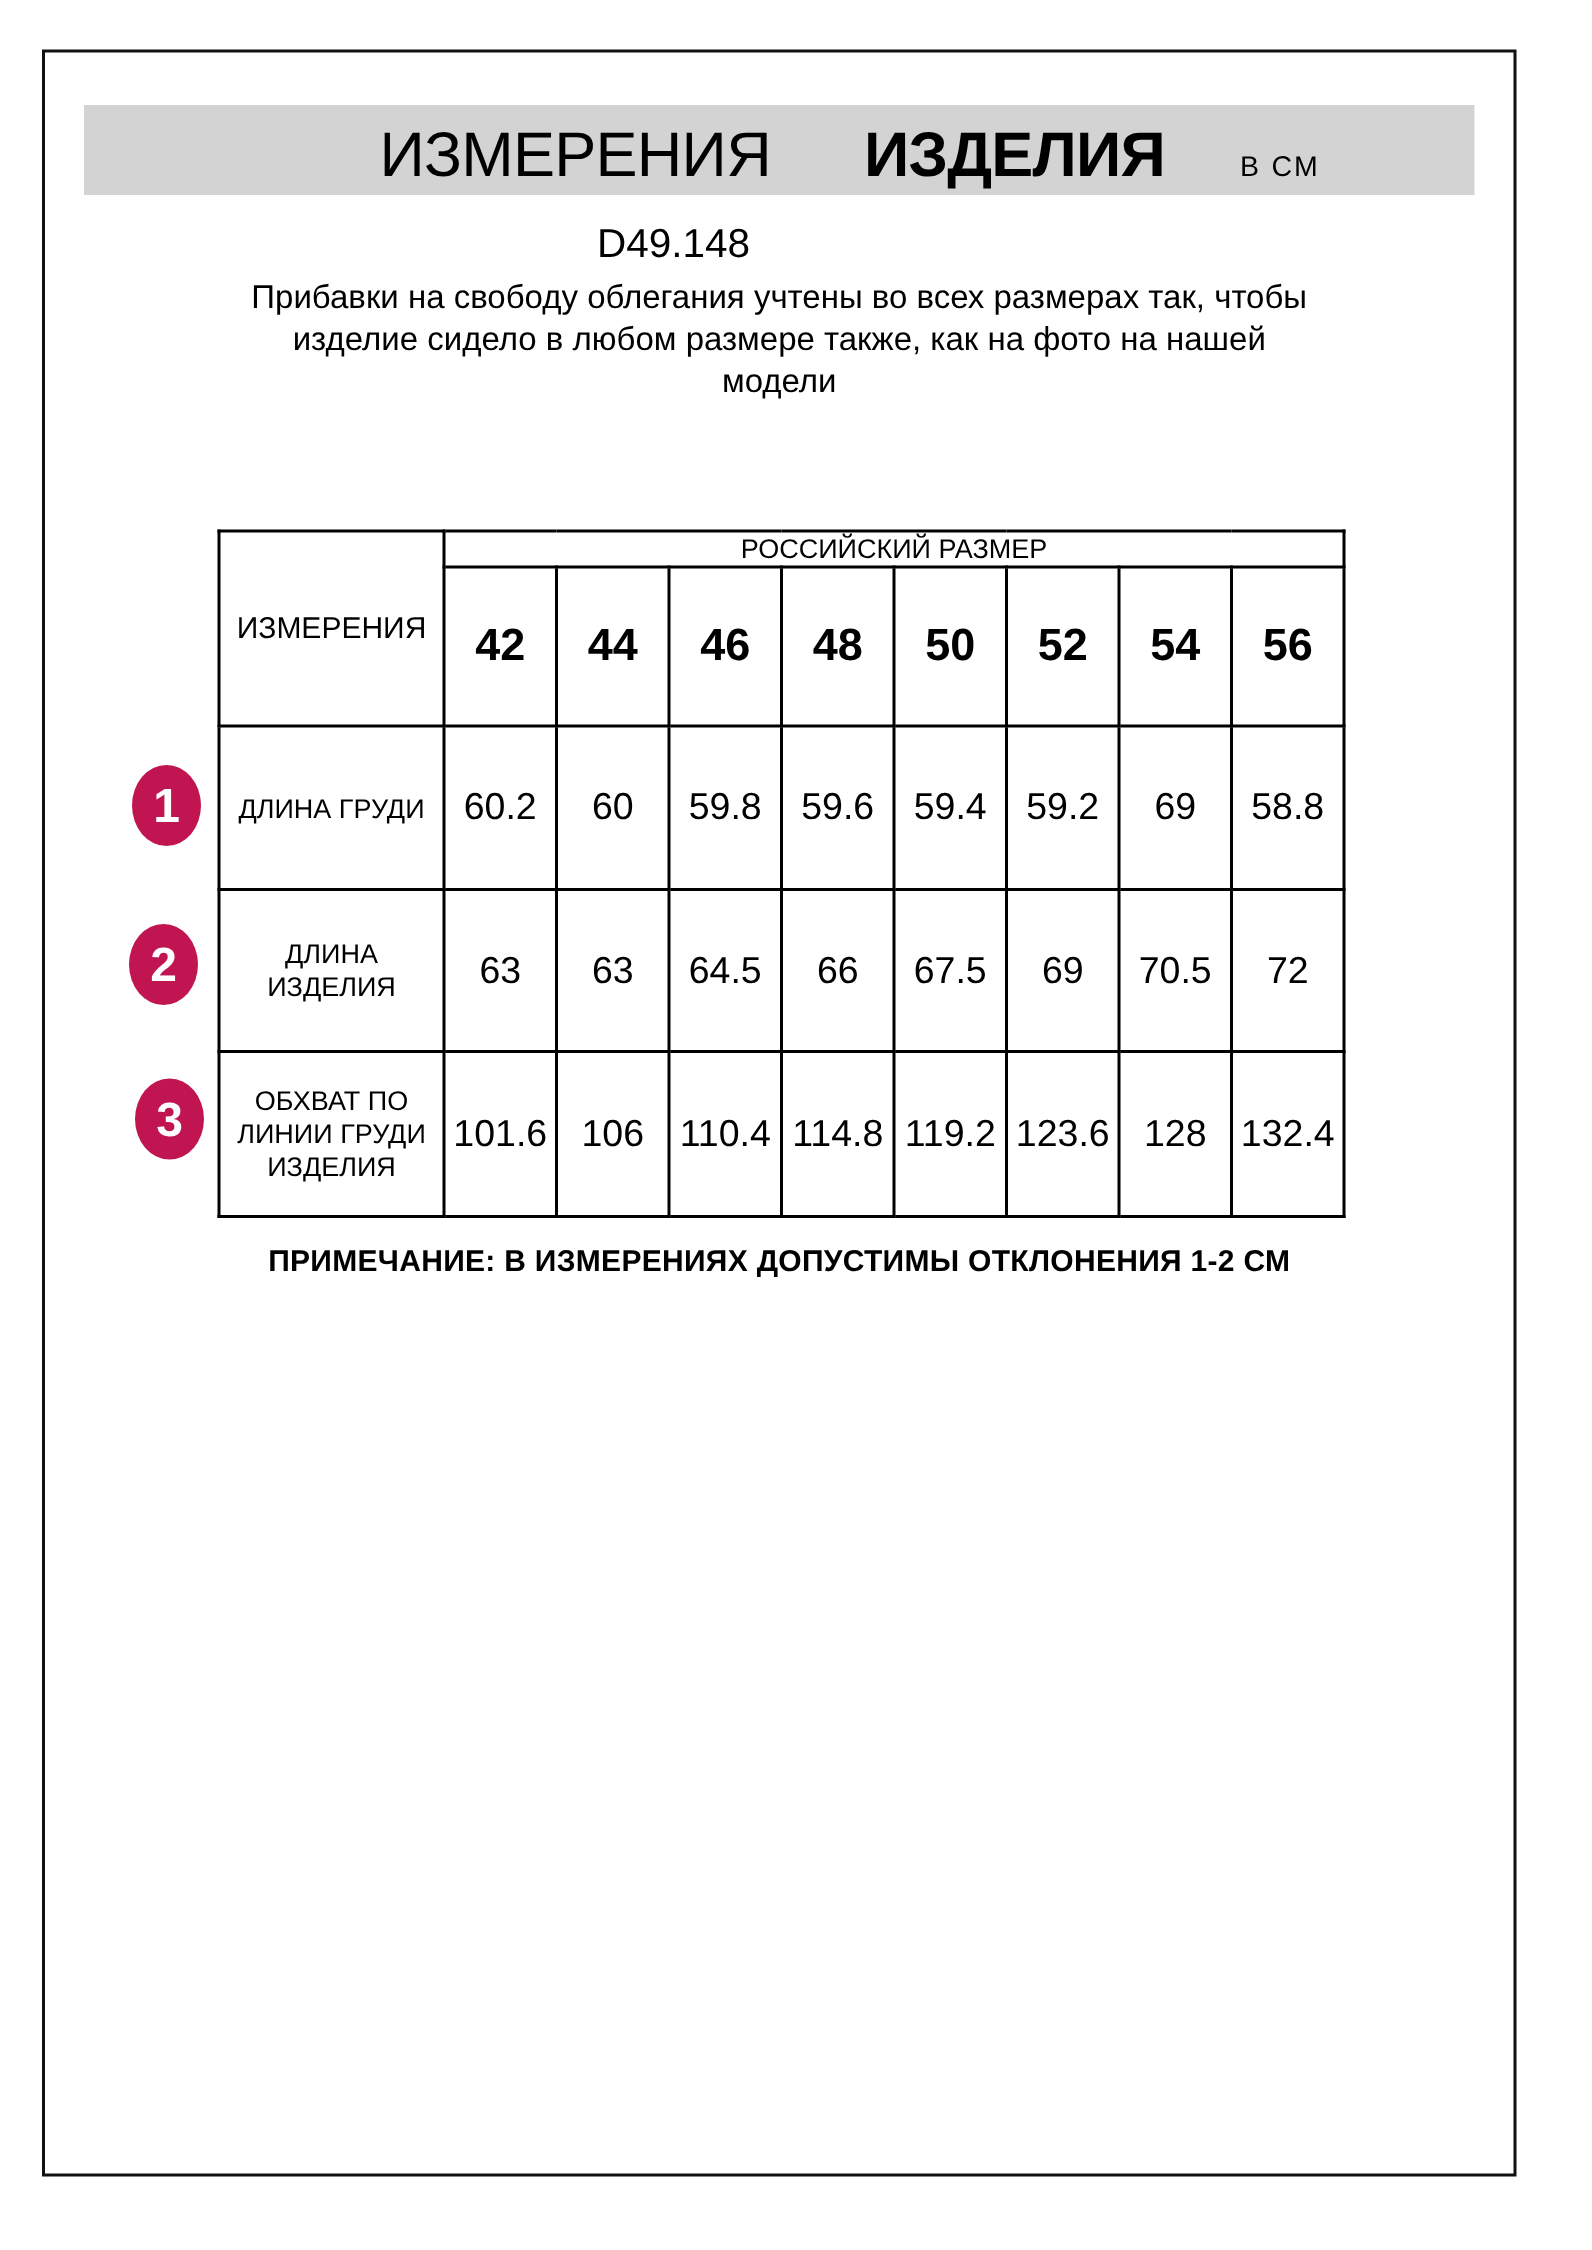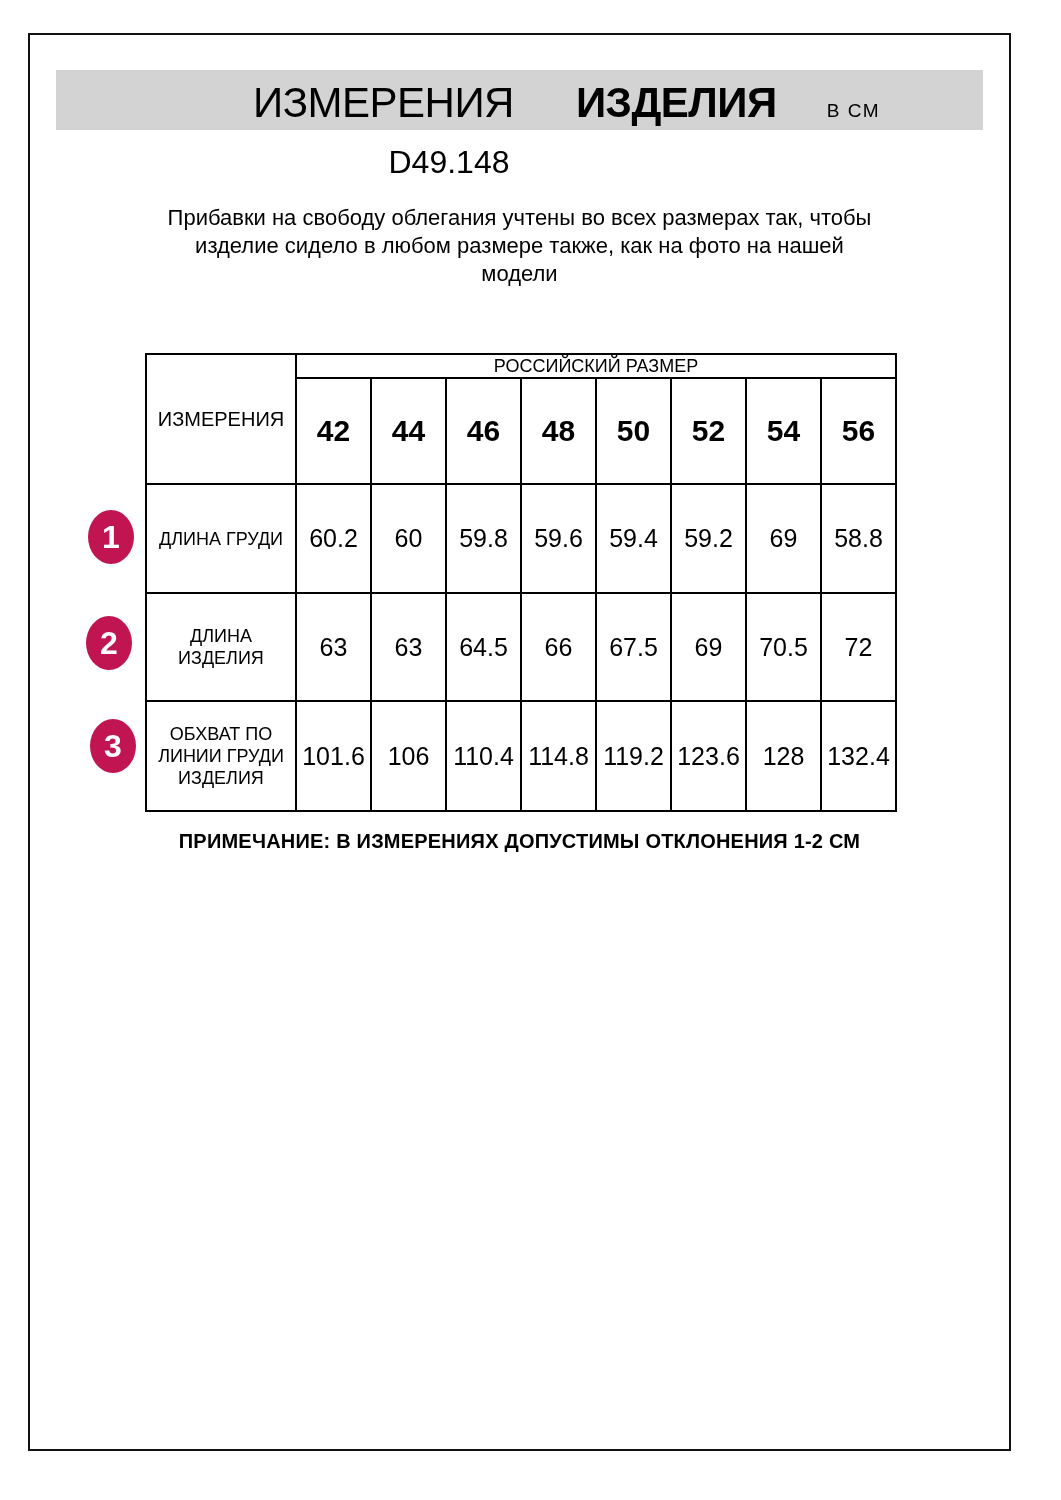--- a/index.html
+++ b/index.html
@@ -10,23 +10,23 @@
   .frame { position:absolute; left:28px; top:33px; width:983px; height:1418px; border:2px solid #111; }
 
   .band { position:absolute; left:56px; top:70px; width:927px; height:60px;
           display:flex; align-items:baseline; justify-content:center;
           padding-left:94px; padding-top:9px; }
   .t-reg  { font-size:42px; font-weight:400; letter-spacing:-0.5px; white-space:nowrap; }
   .t-bold { font-size:42px; font-weight:700; letter-spacing:-0.5px; margin-left:62px; white-space:nowrap; }
   .t-units{ font-size:19px; font-weight:400; letter-spacing:1.5px; margin-left:50px; white-space:nowrap; }
 
   .code { position:absolute; left:28px; top:147px; width:842px; text-align:center;
-          font-size:32px; line-height:30px; }
+          font-size:27px; line-height:30px; }
   .desc { position:absolute; left:28px; top:184px; width:983px; text-align:center;
-          font-size:22px; line-height:28px; white-space:pre-line;margin-top:20px; }
+          font-size:22px; line-height:28px; white-space:pre-line; }
 
   table.size-table { position:absolute; left:145px; top:353px; border-collapse:collapse;
           table-layout:fixed; background:#fff; }
   table.size-table td { border:2px solid #000; text-align:center; vertical-align:middle;
           overflow:hidden; }
   .group-row  { height:24px; }
   td.group    { font-size:18px; line-height:20px; }
   td.corner   { font-size:20px; }
   .sizes-row  { height:106px; }
   .sizes-row td { font-size:30px; font-weight:700; }

